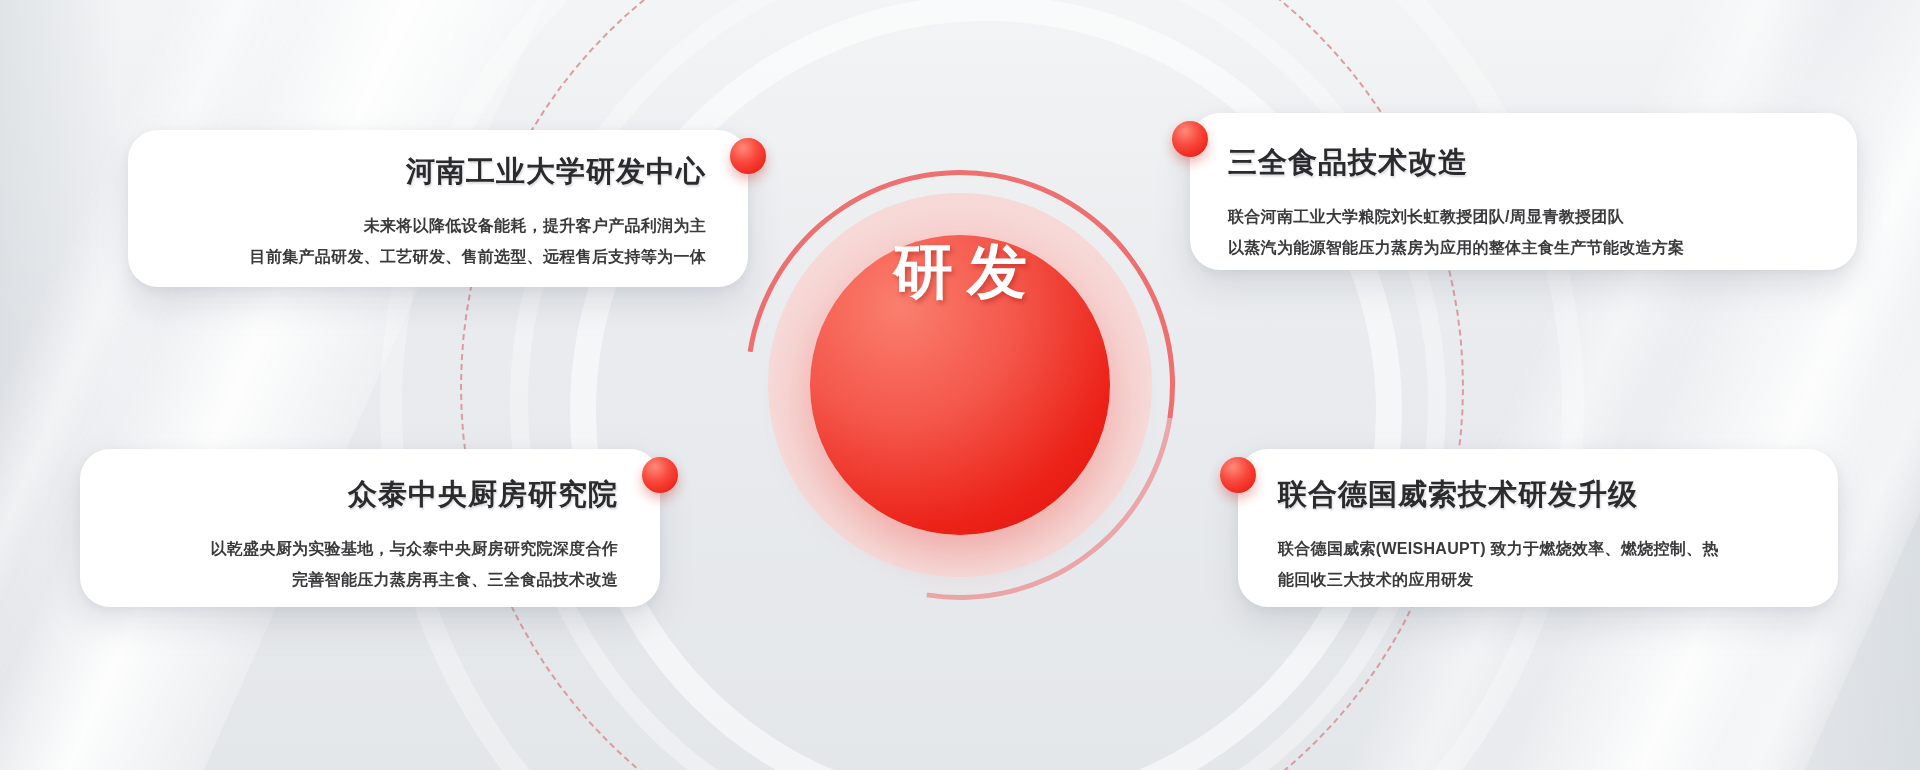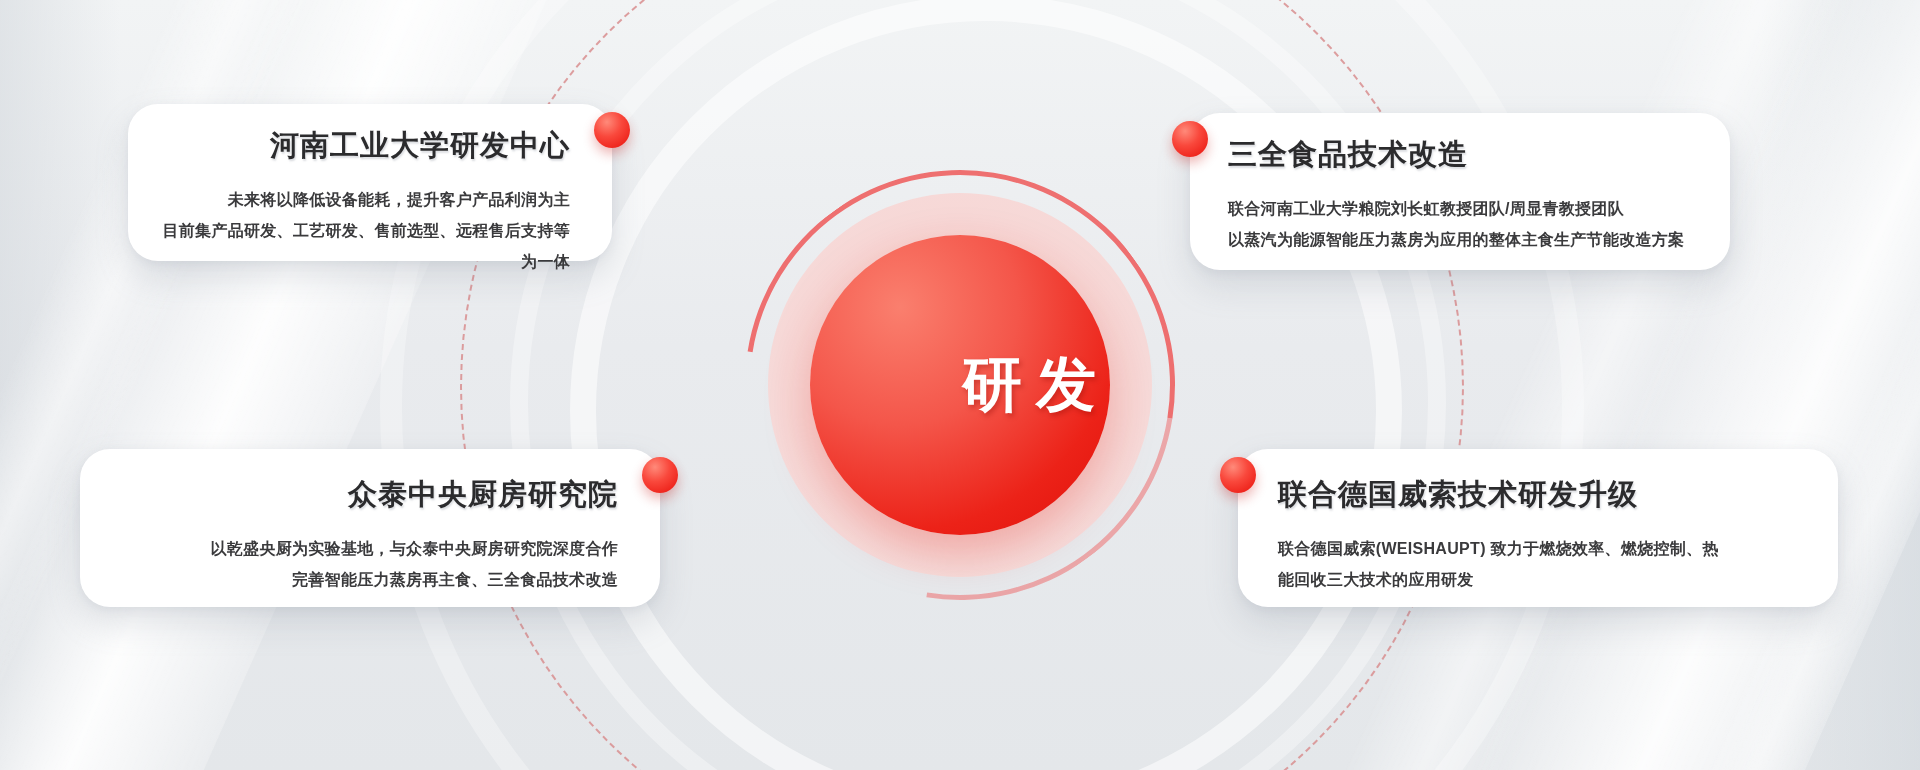--- a/index.html
+++ b/index.html
@@ -50,42 +50,42 @@
         background:radial-gradient(circle at 50% 45%,rgba(247,208,206,.92) 0%,rgba(248,214,212,.88) 62%,rgba(250,226,224,.7) 100%);}
   .arc{position:absolute;left:50%;top:50%;transform:translate(-50%,-50%) rotate(-36deg);
        width:420px;height:420px;border-radius:50%;
        border:5px solid transparent;
        border-top-color:#ef5a5a;border-right-color:#ef5a5a;border-bottom-color:rgba(239,90,90,.55);
        opacity:.85;}
   .core{position:absolute;left:50%;top:50%;transform:translate(-50%,-50%);
         width:300px;height:300px;border-radius:50%;
         background:radial-gradient(circle at 30% 24%,#fa7f6e 0%,#f4564a 38%,#ec2218 72%,#e00f0a 100%);
         box-shadow:0 18px 46px rgba(226,30,20,.26);
-        display:flex;flex-direction:row;align-items:center;justify-content:flex-end;}
+        display:flex;flex-direction:column;align-items:center;justify-content:space-between;}
   .core-line{color:#fff;font-size:60px;font-weight:700;letter-spacing:14px;
         line-height:1.22;text-indent:14px;
         text-shadow:2px 3px 5px rgba(150,10,5,.38);}
 
   
   .card{position:absolute;background:#fff;border-radius:30px;
         box-shadow:0 16px 34px rgba(120,130,145,.20), 0 3px 10px rgba(120,130,145,.10);}
   .card .title{font-size:29px;font-weight:700;color:#2b2b2d;letter-spacing:1px;
         text-shadow:1px 2px 2px rgba(150,155,165,.35);}
   .card .line{font-size:16px;font-weight:700;color:#3a3a3c;letter-spacing:.3px;line-height:1.95;}
   .card.right-align{text-align:right;}
   .card.left-align{text-align:left;}
 
   .dot{position:absolute;width:36px;height:36px;border-radius:50%;
        background:radial-gradient(circle at 36% 28%,#ff8a7a 0%,#f9483c 42%,#e8100a 100%);
        box-shadow:0 6px 12px rgba(200,20,15,.30);}
 
   
-  #card-1{left:128px;top:104px;width:484px;height:157px;padding:22px 42px 0 30px;box-sizing:border-box;}
+  #card-1{left:128px;top:130px;width:620px;height:157px;padding:22px 42px 0 30px;box-sizing:border-box;}
   #card-1 .dot{right:-18px;top:8px;}
-  #card-2{left:1190px;top:113px;width:540px;height:157px;padding:22px 30px 0 38px;box-sizing:border-box;}
+  #card-2{left:1190px;top:113px;width:667px;height:157px;padding:30px 30px 0 38px;box-sizing:border-box;}
   #card-2 .dot{left:-18px;top:8px;}
   #card-3{left:80px;top:449px;width:580px;height:158px;padding:26px 42px 0 30px;box-sizing:border-box;text-align:right;}
   #card-3 .dot{right:-18px;top:8px;}
   #card-4{left:1238px;top:449px;width:600px;height:158px;padding:26px 30px 0 40px;box-sizing:border-box;}
   #card-4 .dot{left:-18px;top:8px;}
 
   #card-1 .title,#card-3 .title{margin-bottom:18px;}
   #card-2 .title,#card-4 .title{margin-bottom:18px;}
 </style>
 </head>

